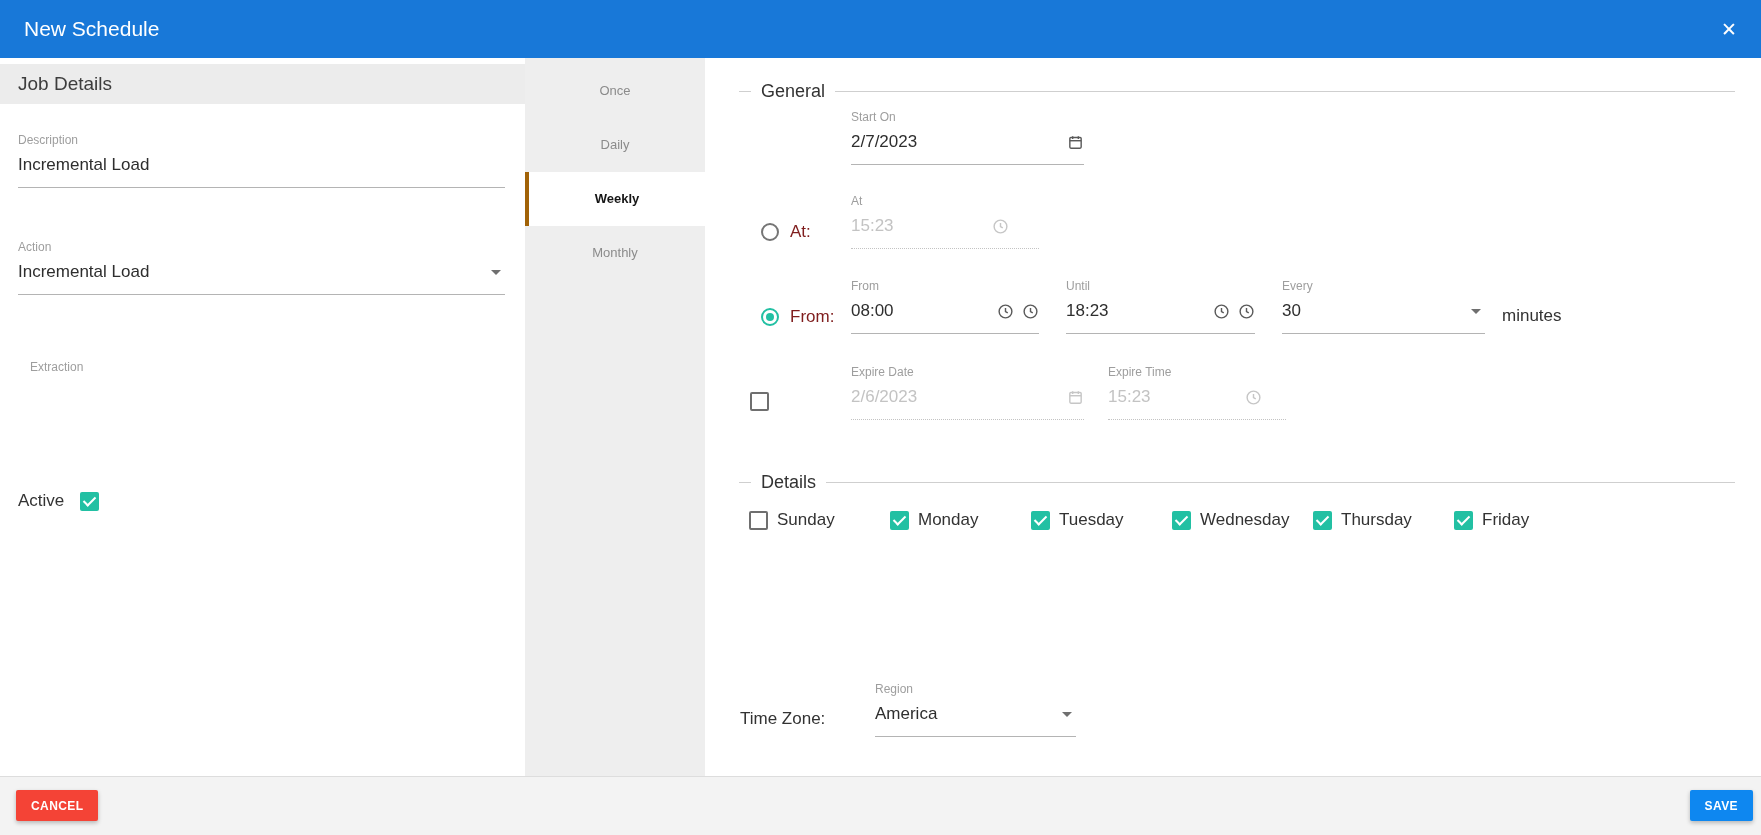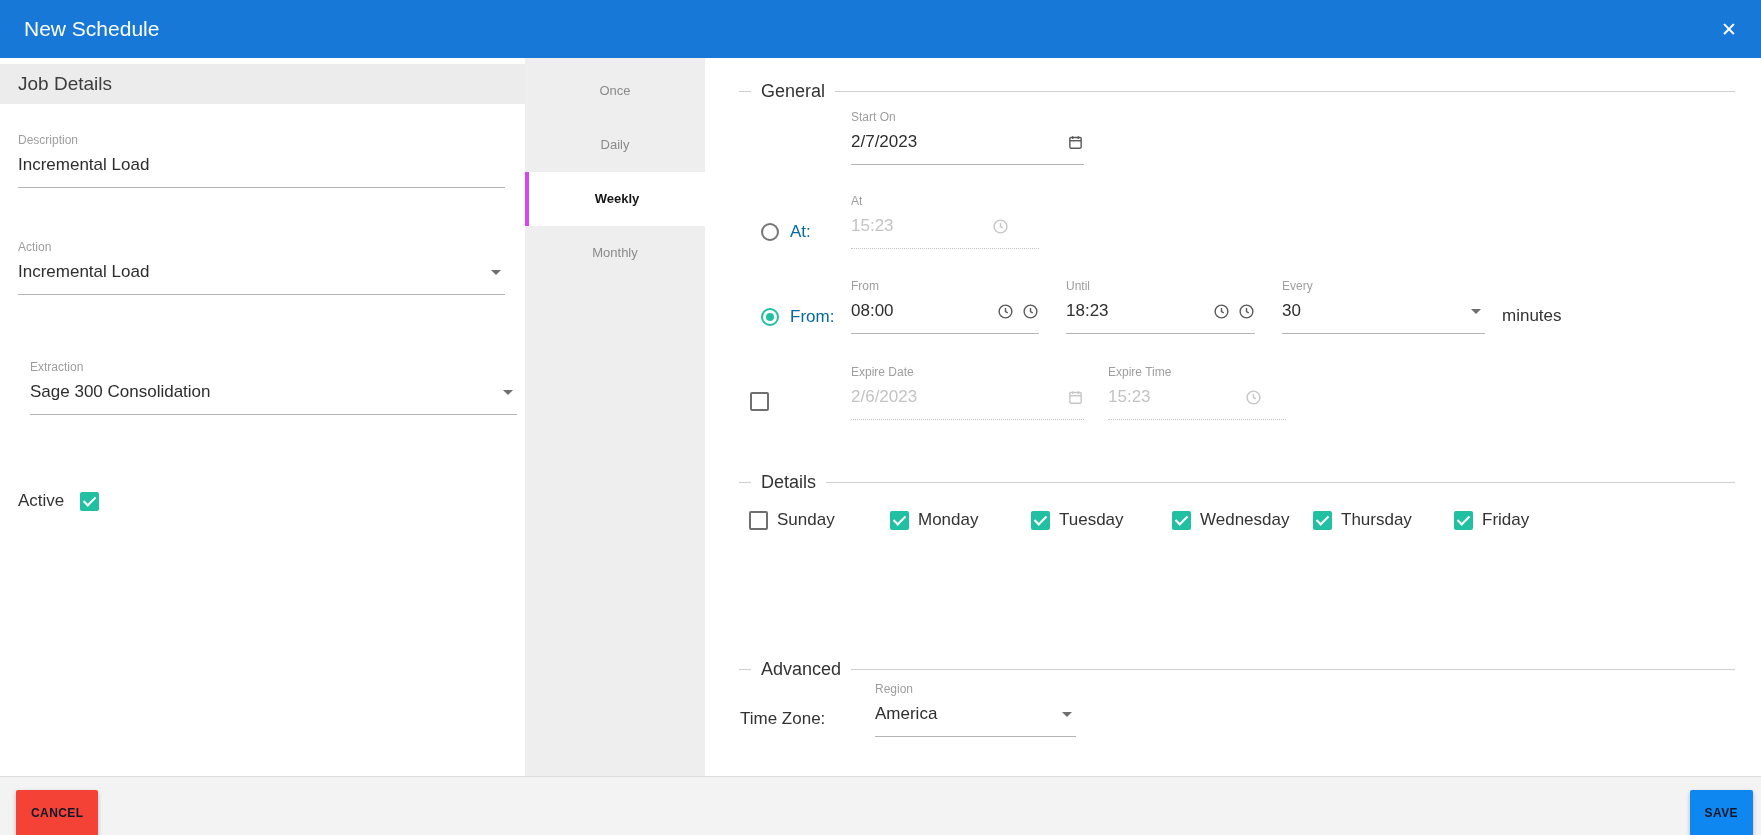--- a/index.html
+++ b/index.html
@@ -57,44 +57,44 @@
   .radio { width:18px; height:18px; border:2px solid #757575; border-radius:50%; flex:none; cursor:pointer; position:relative; }
   .radio.selected { border-color:#22c0a3; }
   .radio.selected::after {
     content:""; position:absolute; left:3px; top:3px; width:8px; height:8px;
     border-radius:50%; background:#22c0a3;
   }
 
   
   .tab-strip { position:absolute; left:525px; top:58px; width:180px; bottom:59px; background:#eeeeee; padding-top:6px; }
   .tab { height:54px; line-height:54px; text-align:center; font-size:13px; color:#8b8b8b; cursor:pointer; }
-  .tab.selected { background:#fff; border-left:4px solid #d946ef; color:#161616; font-weight:bold; }
+  .tab.selected { background:#fff; border-left:4px solid #a16207; color:#161616; font-weight:bold; }
 
   
   .main-panel { position:absolute; left:705px; top:58px; right:0; bottom:59px; background:#fff; }
   .legend { position:absolute; display:flex; align-items:center; height:22px; }
   .legend .dash { width:12px; height:1px; background:#cfcfcf; flex:none; }
   .legend .ltext { padding:0 10px; font-size:18px; color:#333; white-space:nowrap; }
   .legend .line { flex:1; height:1px; background:#cfcfcf; }
 
   .mfield { position:absolute; }
   .mfield.disabled .fvalue { color:#c3c3c3; }
   .mfield.disabled .vrow { border-bottom:1px dotted #c3c3c3; }
 
-  .radio-row { position:absolute; display:flex; align-items:center; gap:11px; font-size:17px; color:#0369a1; }
+  .radio-row { position:absolute; display:flex; align-items:center; gap:11px; font-size:17px; color:#7f1d1d; }
   .inline-text { position:absolute; font-size:17px; line-height:18px; color:#333; white-space:nowrap; }
 
   .days-row { position:absolute; left:36px; top:452px; display:flex; }
   .day-item { width:141px; display:flex; align-items:center; gap:9px; font-size:17px; color:#333;padding-left:8px; }
 
   
   .footer { position:absolute; bottom:0; left:0; right:0; height:59px; background:#f3f3f3; border-top:1px solid #dddddd; }
   .btn {
-    position:absolute; top:13px; height:46px; border:none; border-radius:2px;
-    color:#0f172a; font-size:12px; font-weight:bold; font-family:inherit;
+    position:absolute; top:13px; height:31px; border:none; border-radius:2px;
+    color:#ffffff; font-size:12px; font-weight:bold; font-family:inherit;
     letter-spacing:0.4px; padding:0 15px; cursor:pointer;
     box-shadow:0 2px 4px rgba(0,0,0,0.25);
   }
   .btn.cancel { left:16px; background:#f44336; }
   .btn.save { right:8px; background:#0e87f0; }
 </style>
 </head>
 <body>
 
 <div class="modal-header">
@@ -115,24 +115,20 @@
   <div class="field" style="left:18px; top:182px; width:487px;">
     <div class="flabel">Action</div>
     <div class="vrow">
       <span class="fvalue">Incremental Load</span>
       <span class="caret"></span>
     </div>
   </div>
 
   <div class="field" style="left:30px; top:302px; width:487px;">
     <div class="flabel">Extraction</div>
-    <div class="vrow">
-      <span class="fvalue">Sage 300 Consolidation</span>
-      <span class="caret"></span>
-    </div>
   </div>
 
   <div class="active-row">
     <span>Active</span>
     <span class="cb checked"></span>
   </div>
 </div>
 
 <div class="tab-strip">
   <div class="tab">Once</div>
@@ -272,25 +268,20 @@
     <div class="day-item">
       <span class="cb checked"></span>
       <span>Thursday</span>
     </div>
     <div class="day-item">
       <span class="cb checked"></span>
       <span>Friday</span>
     </div>
   </div>
 
-  <div class="legend" style="left:34px; right:26px; top:600px;">
-    <span class="dash"></span>
-    <span class="ltext">Advanced</span>
-    <span class="line"></span>
-  </div>
 
   <div class="inline-text" style="left:35px; top:652px;">Time Zone:</div>
 
   <div class="mfield" style="left:170px; top:624px; width:201px;">
     <div class="flabel">Region</div>
     <div class="vrow">
       <span class="fvalue">America</span>
       <span class="caret"></span>
     </div>
   </div>

